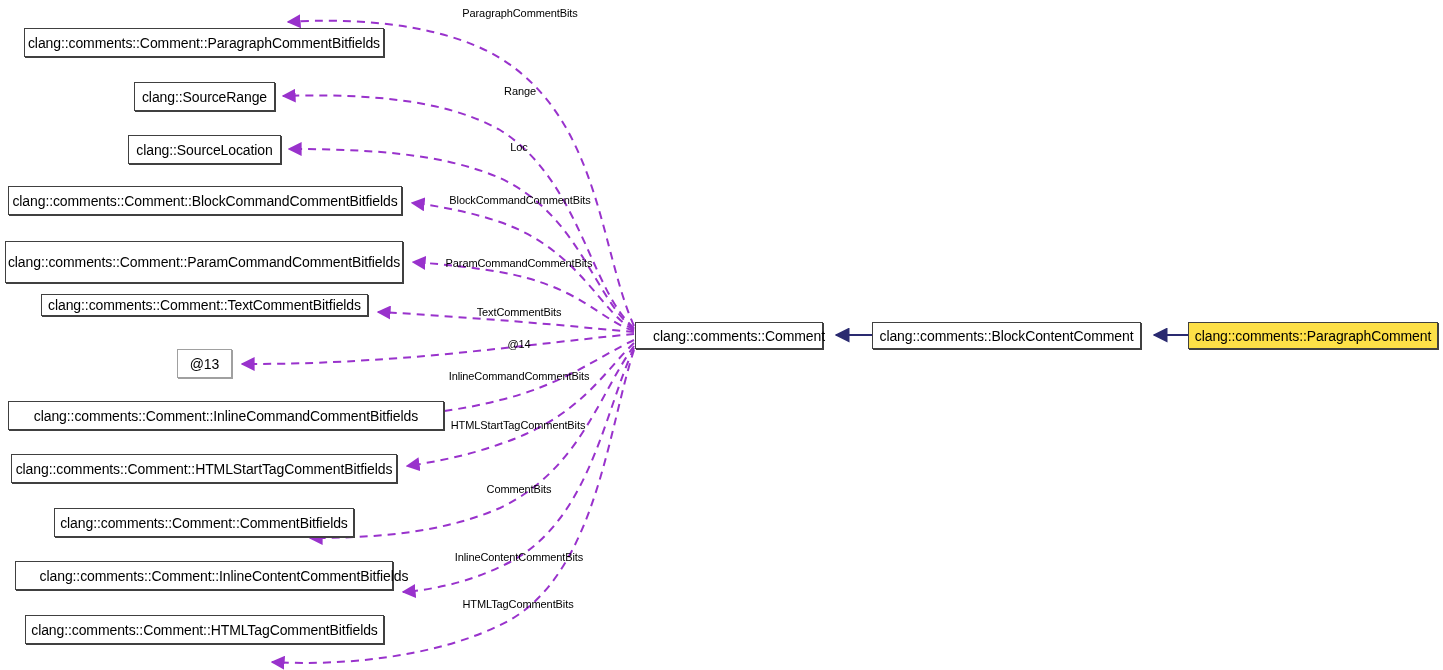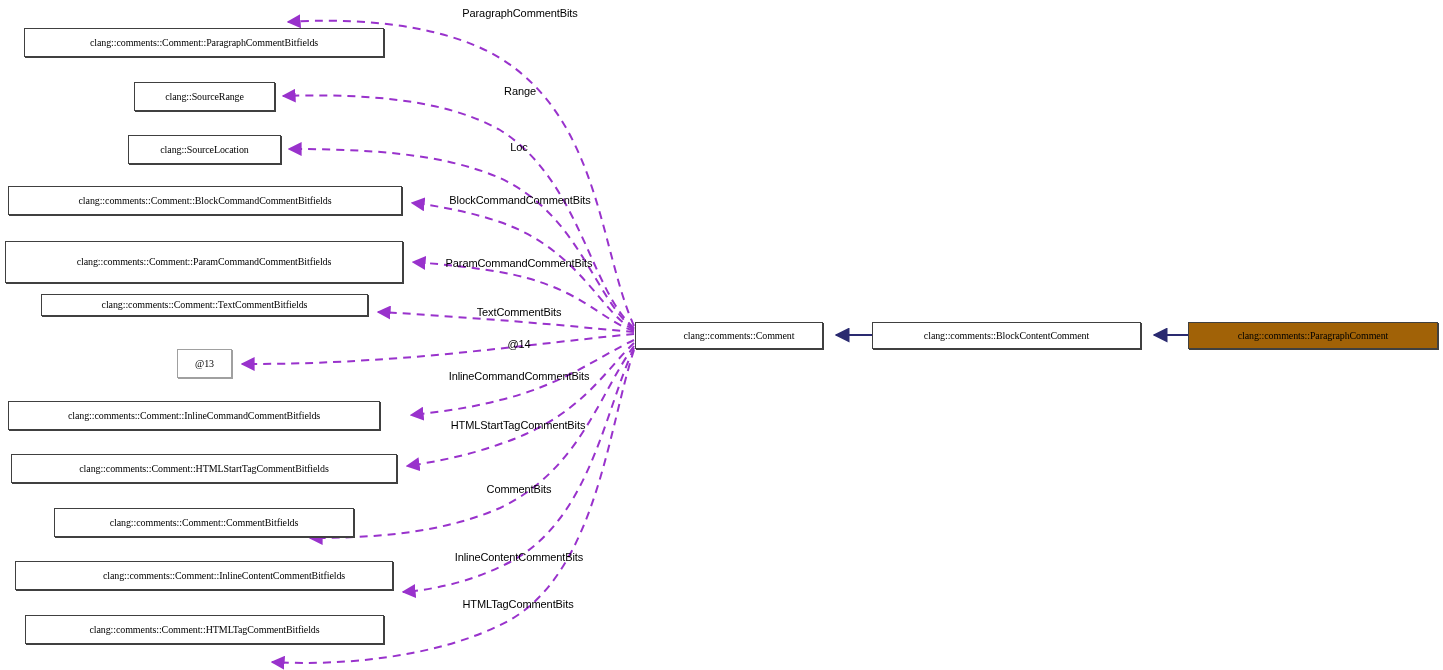--- a/index.html
+++ b/index.html
@@ -26,32 +26,31 @@
     box-sizing:border-box;
     display:flex;
     align-items:center;
     justify-content:center;
     background:#ffffff;
     border:1px solid #404040;
     box-shadow:1px 1px 0 0 #404040;
     white-space:nowrap;
   }
   .node .node-label{
-    font-size:10px;
+    font-size:14px;
     line-height:1;
     color:#000000;
     letter-spacing:-0.1px;
-    font-family:Liberation Serif, serif;
   }
   .node.faint{
     border:1px solid #a0a0a0;
     box-shadow:1px 1px 0 0 #a0a0a0;
   }
   .node.highlight{
-    background:#a16207;
+    background:#fde047;
   }
   .edge-label{
     position:absolute;
     font-size:11px;
     line-height:1;
     color:#000000;
     white-space:nowrap;
     transform:translate(-50%,-50%);
     letter-spacing:-0.1px;
     background:transparent;
@@ -106,21 +105,21 @@
       </div>
       <div class="node" style="left: 5px; top: 241px; width: 398px; height: 42px;">
         <span class="node-label">clang::comments::Comment::ParamCommandCommentBitfields</span>
       </div>
       <div class="node" style="left: 41px; top: 294px; width: 327px; height: 22px;">
         <span class="node-label">clang::comments::Comment::TextCommentBitfields</span>
       </div>
       <div class="node faint" style="left: 177px; top: 349px; width: 55px; height: 29px;">
         <span class="node-label">@13</span>
       </div>
-      <div class="node" style="left: 8px; top: 401px; width: 372px; height: 29px;">
+      <div class="node" style="left: 8px; top: 401px; width: 436px; height: 29px;">
         <span class="node-label">clang::comments::Comment::InlineCommandCommentBitfields</span>
       </div>
       <div class="node" style="left: 11px; top: 454px; width: 386px; height: 29px;">
         <span class="node-label">clang::comments::Comment::HTMLStartTagCommentBitfields</span>
       </div>
       <div class="node" style="left: 54px; top: 508px; width: 300px; height: 29px;">
         <span class="node-label">clang::comments::Comment::CommentBitfields</span>
       </div>
       <div class="node" style="left: 15px; top: 561px; width: 378px; height: 29px; padding-left: 40px;">
         <span class="node-label">clang::comments::Comment::InlineContentCommentBitfields</span>

